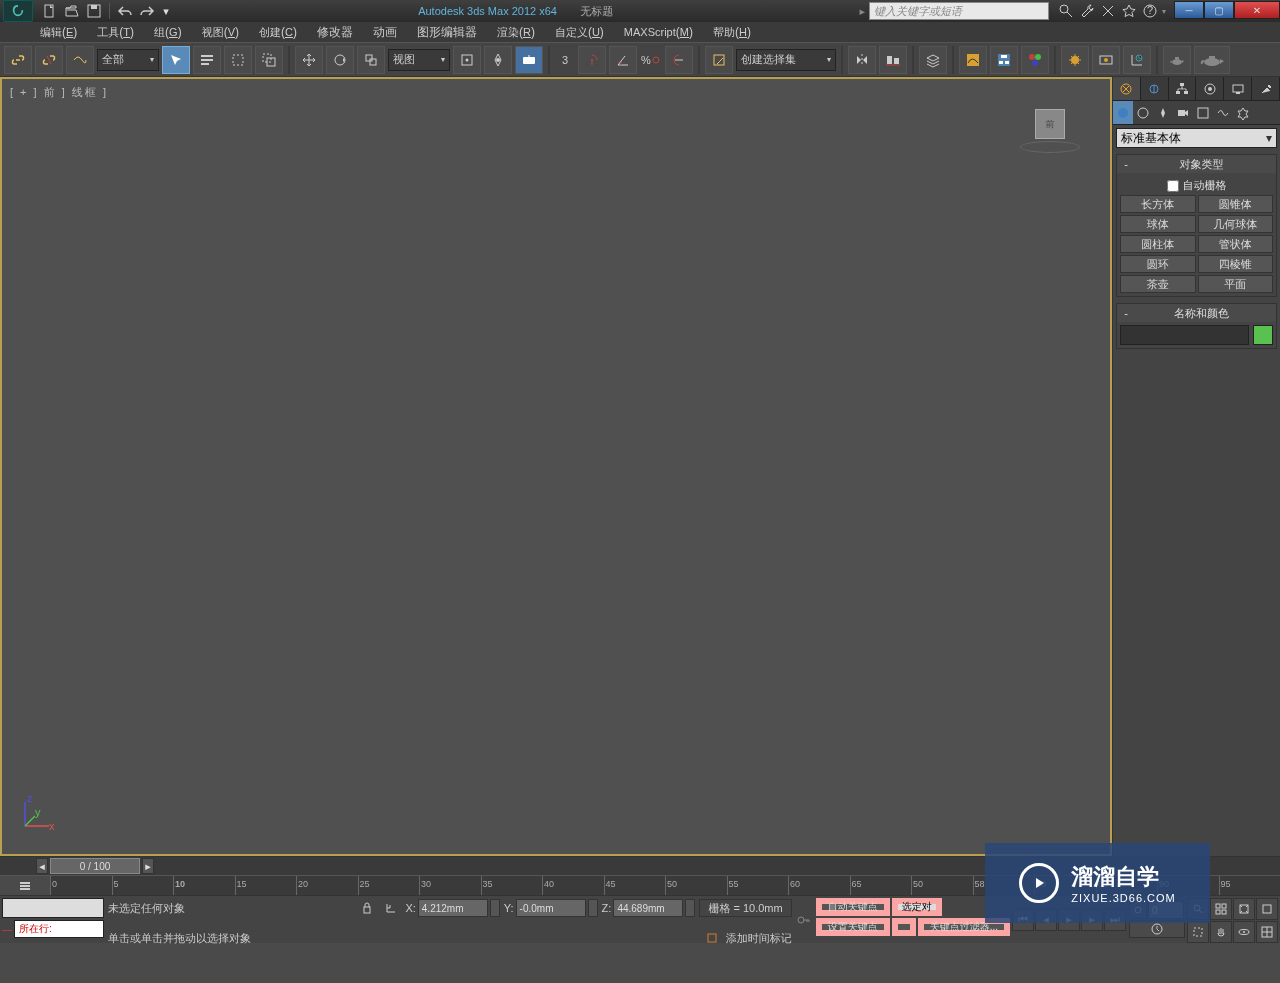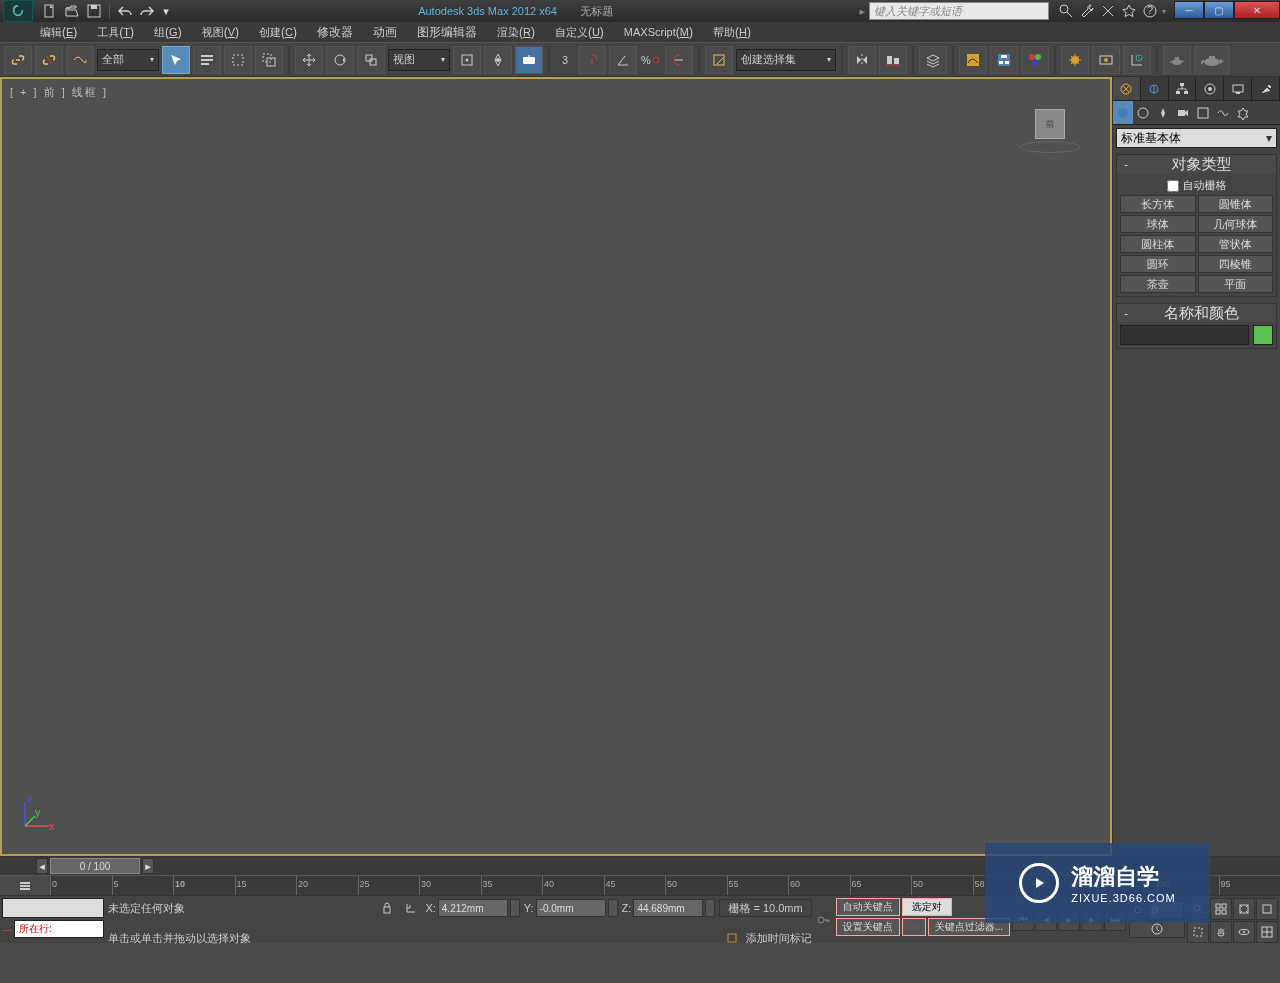--- a/index.html
+++ b/index.html
@@ -55,21 +55,21 @@
 .cp-tab { flex: 1; display: flex; align-items: center; justify-content: center; cursor: pointer; border-right: 1px solid #222; }
 .cp-tab.active { background: #4a4a4a; }
 .cp-subtabs { height: 24px; background: #404040; display: flex; border-bottom: 1px solid #222; }
 .cp-subtab { width: 20px; display: flex; align-items: center; justify-content: center; cursor: pointer; }
 .cp-subtab.active { background: #5a8ab8; }
 .cp-dropdown { margin: 3px; height: 20px; background: #ddd; color: #000; border: 1px solid #222; padding: 0 4px; display: flex; align-items: center; position: relative; cursor: pointer; font-size: 12px; }
 .cp-dropdown::after { content: '▾'; position: absolute; right: 4px; color: #333; }
 .rollout { margin: 3px; border: 1px solid #333; }
 .rollout-header { background: #4a4a4a; height: 18px; display: flex; align-items: center; padding: 0 4px; cursor: pointer; }
 .rollout-header .minus { width: 10px; text-align: center; }
-.rollout-header .title { flex: 1; text-align: center; font-size: 15px; }
+.rollout-header .title { flex: 1; text-align: center; font-size: 11px; }
 .rollout-body { padding: 3px; background: #444; }
 .autogrid { display: flex; align-items: center; justify-content: center; gap: 4px; padding: 2px; }
 .autogrid input { width: 12px; height: 12px; }
 .prim-grid { display: grid; grid-template-columns: 1fr 1fr; gap: 2px; }
 .prim-btn { height: 18px; background: #555; border: 1px solid #333; display: flex; align-items: center; justify-content: center; cursor: pointer; font-size: 11px; }
 .name-color { display: flex; gap: 4px; align-items: center; }
 .name-input { flex: 1; height: 20px; background: #333; border: 1px solid #222; }
 .color-swatch { width: 20px; height: 20px; background: #5ac050; border: 1px solid #222; cursor: pointer; }
 
 
@@ -90,21 +90,21 @@
 .status-mid { flex: 1; display: flex; flex-direction: column; padding: 2px; gap: 10px; }
 .status-row { display: flex; align-items: center; gap: 4px; height: 20px; }
 .status-text { color: #ccc; font-size: 11px; }
 .coord-group { display: flex; align-items: center; gap: 2px; }
 .coord-label { color: #ccc; font-size: 11px; }
 .coord-input { width: 70px; height: 18px; background: #666; border: 1px solid #333; color: #ddd; padding: 0 3px; font-size: 10px; display: flex; align-items: center; }
 .coord-spinner { width: 10px; height: 18px; background: #555; border: 1px solid #333; }
 .grid-info { color: #ccc; font-size: 11px; padding: 0 8px; border: 1px solid #333; height: 18px; display: flex; align-items: center; }
 .status-icon { width: 20px; height: 20px; display: flex; align-items: center; justify-content: center; cursor: pointer; }
 .anim-controls { display: flex; flex-direction: column; padding: 2px; gap: 2px; }
-.anim-btn { height: 18px; padding: 0 6px; background: #555; border: 1px solid #fca5a5; display: flex; align-items: center; justify-content: center; cursor: pointer; font-size: 10px; white-space: nowrap; }
+.anim-btn { height: 18px; padding: 0 6px; background: #555; border: 6px solid #fca5a5; display: flex; align-items: center; justify-content: center; cursor: pointer; font-size: 10px; white-space: nowrap; }
 .playback { display: flex; gap: 1px; align-items: center; }
 .play-btn { width: 22px; height: 22px; background: #4a4a4a; border: 1px solid #333; display: flex; align-items: center; justify-content: center; cursor: pointer; }
 .nav-controls { display: grid; grid-template-columns: repeat(4, 22px); gap: 1px; padding: 2px; }
 .nav-btn { width: 22px; height: 22px; background: #4a4a4a; border: 1px solid #333; display: flex; align-items: center; justify-content: center; cursor: pointer; }
 
 
 .watermark { position: absolute; right: 70px; bottom: 60px; width: 225px; height: 80px; background: rgba(40,70,120,0.85); display: flex; align-items: center; justify-content: center; gap: 12px; pointer-events: none; }
 .watermark-logo { width: 40px; height: 40px; border: 3px solid #fff; border-radius: 50%; display: flex; align-items: center; justify-content: center; }
 .watermark-text { color: #fff; }
 .watermark-text .big { font-size: 22px; font-weight: bold; }

